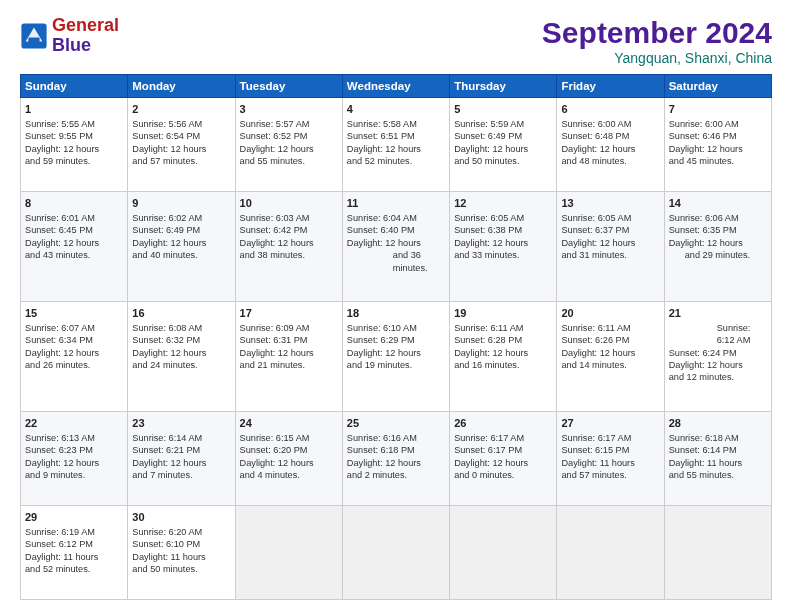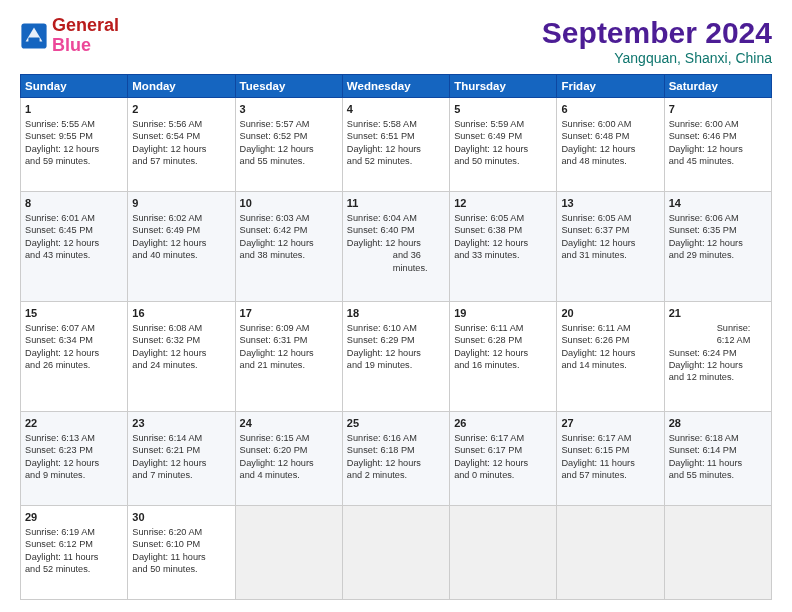--- a/index.html
+++ b/index.html
@@ -97,21 +97,21 @@
 <div class="page">
   <div class="header">
     <div class="logo">
       <svg class="logo-icon" viewBox="0 0 40 40">
         <rect x="2" y="2" width="36" height="36" rx="4" fill="#1565c0"></rect>
         <polygon points="20,8 32,28 8,28" fill="white" opacity="0.9"></polygon>
         <rect x="12" y="22" width="16" height="8" rx="1" fill="#1565c0"></rect>
       </svg>
       <div class="logo-text">
         <span>General</span><br>
-        <span style="color:#ec4899">Blue</span>
+        <span style="color:#4c1d95">Blue</span>
       </div>
     </div>
     <div class="title-block">
       <div class="month-title">September 2024</div>
       <div class="location">Yangquan, Shanxi, China</div>
     </div>
   </div>
 
   <table class="calendar">
     <thead>
@@ -218,21 +218,21 @@
             <span style="display: block;">Sunrise: 6:05 AM</span>
             <span style="display: block;">Sunset: 6:37 PM</span>
             <span style="display: block;">Daylight: 12 hours</span>
             <span style="display: block;">and 31 minutes.</span>
           </td>
           <td>
             <span class="day-num">14</span>
             <span style="display: block;">Sunrise: 6:06 AM</span>
             <span style="display: block;">Sunset: 6:35 PM</span>
             <span style="display: block;">Daylight: 12 hours</span>
-            <span style="display: block;">and 29 minutes.</span>
+            <span style="display: block; margin-left: 16px;">and 29 minutes.</span>
           </td>
         </tr>
         <tr>
           <td>
             <span class="day-num">15</span>
             <span style="display: block;">Sunrise: 6:07 AM</span>
             <span style="display: block;">Sunset: 6:34 PM</span>
             <span style="display: block;">Daylight: 12 hours</span>
             <span style="display: block;">and 26 minutes.</span>
           </td>

